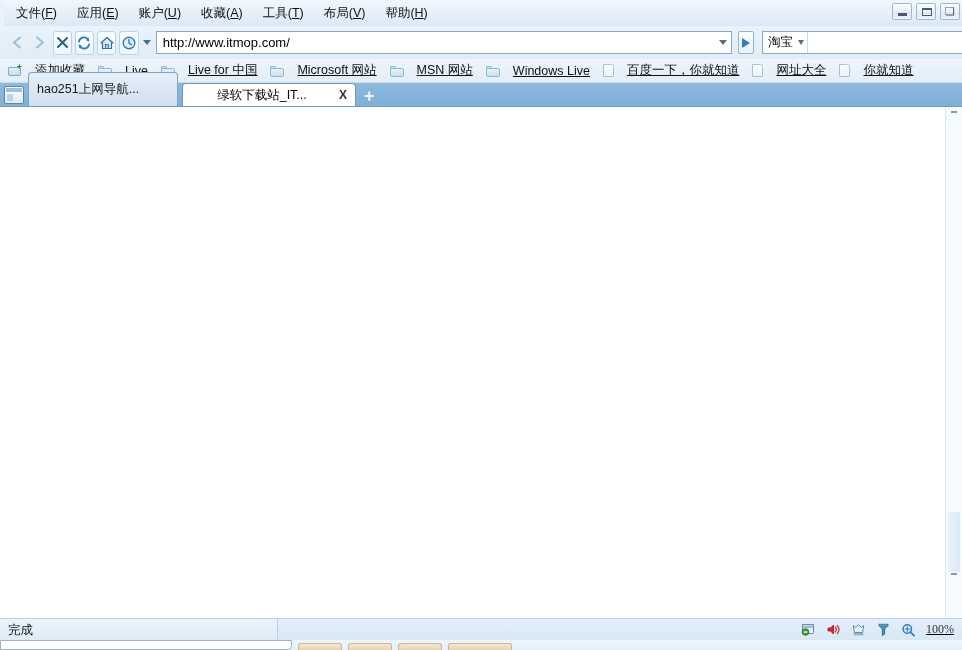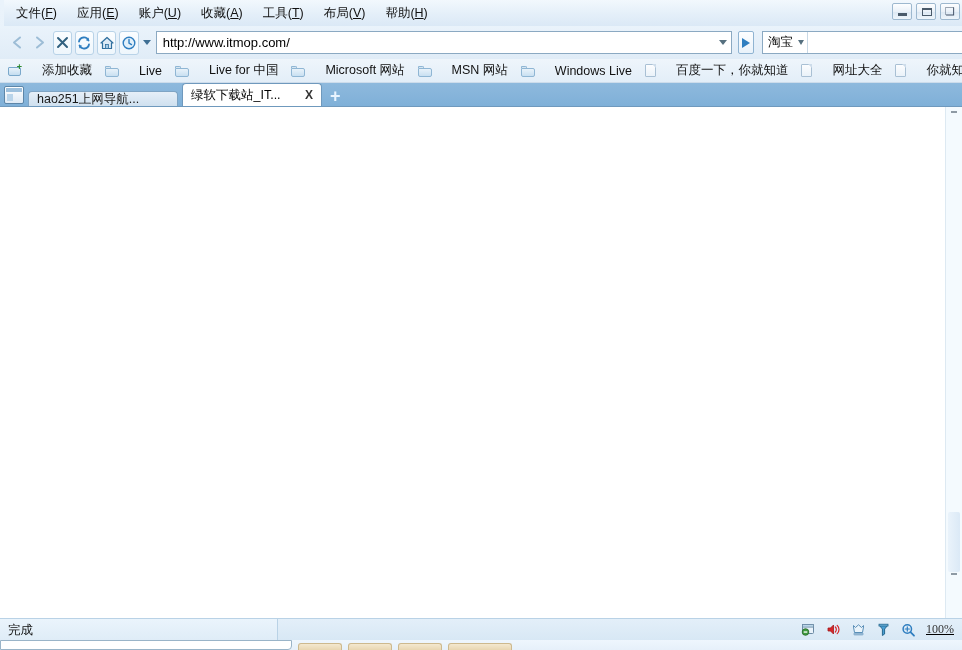--- a/index.html
+++ b/index.html
@@ -221,21 +221,21 @@
     overflow: hidden;
   }
   .bm {
     display: flex;
     align-items: center;
     margin-right: 13px;
     white-space: nowrap;
     font-size: 12.5px;
     color: #111;
   }
-  .bm .bmlabel { margin-left: 20px; }
+  .bm .bmlabel { margin-left: 13px; text-decoration: underline; }
   .ico-folder {
     width: 14px; height: 12px;
     position: relative;
     display: inline-block;
   }
   .ico-folder::before {
     content: "";
     position: absolute; left: 0; top: 1px;
     width: 6px; height: 2.5px;
     background: #d6e6f2;
@@ -337,29 +337,30 @@
     position: relative;
     flex: 0 0 auto;
   }
   .tab.inactive {
     width: 150px;
     background: linear-gradient(to bottom, #e6eff8 0%, #cfe0ef 100%);
     border: 1px solid #7fa4c4;
     border-bottom: none;
     color: #1a1a1a;
     margin-right: 4px;
-    height: 15px;
+    height: 34px;
   }
   .tab.active {
-    width: 140px;
+    width: 174px;
     background: #ffffff;
     border: 1px solid #6f99bd;
     border-bottom: none;
     color: #000;
     height: 23px;
+    text-align: center;
   }
   .tab .tabtitle {
     flex: 1;
     overflow: hidden;
     text-overflow: ellipsis;
   }
   .tab .tabclose {
     font-weight: bold;
     font-size: 12px;
     color: #333;

